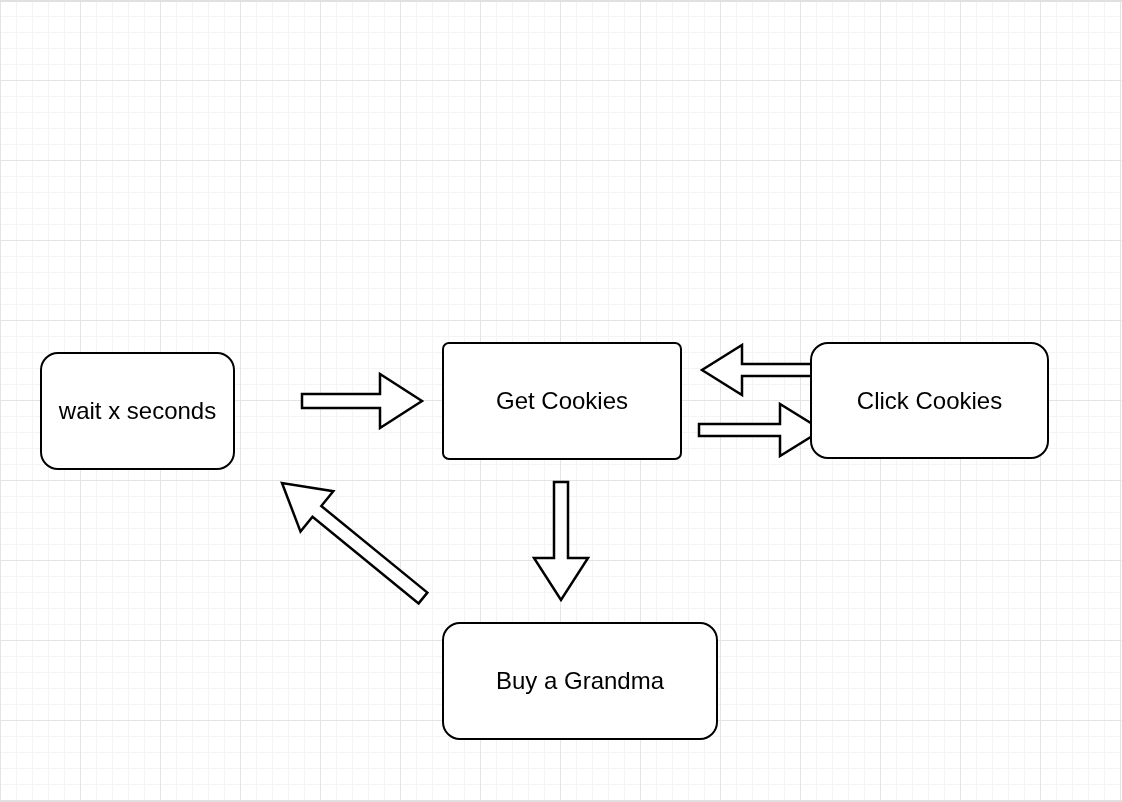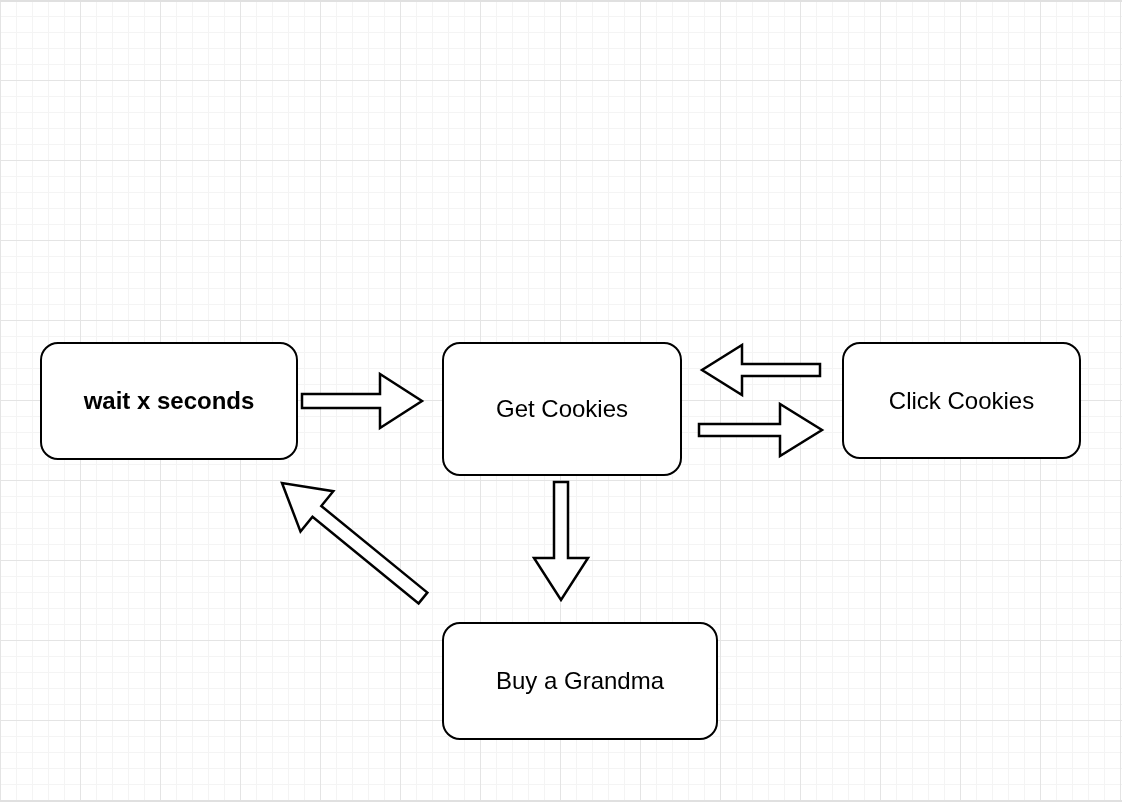--- a/index.html
+++ b/index.html
@@ -53,23 +53,23 @@
     display: flex;
     align-items: center;
     justify-content: center;
   }
   .node-label {
     font-size: 24px;
     color: #000000;
     white-space: nowrap;
     text-align: center;
   }
-  #node-wait  { left: 40px;  top: 342px; width: 258px; height: 118px; font-weight: bold; }
-  #node-get   { left: 442px; top: 342px; width: 240px; height: 134px; }
-  #node-click { left: 842px; top: 342px; width: 239px; height: 117px; }
+  #node-wait  { left: 40px;  top: 352px; width: 195px; height: 118px; }
+  #node-get   { left: 442px; top: 342px; width: 240px; height: 118px; border-radius: 7px; }
+  #node-click { left: 810px; top: 342px; width: 239px; height: 117px; }
   #node-buy   { left: 442px; top: 622px; width: 276px; height: 118px; }
 </style>
 </head>
 <body>
 
 <div class="canvas">
 
   <div class="edge-strip top"></div>
 
   <svg class="arrow-layer" viewBox="0 0 1122 802" xmlns="http://www.w3.org/2000/svg">

